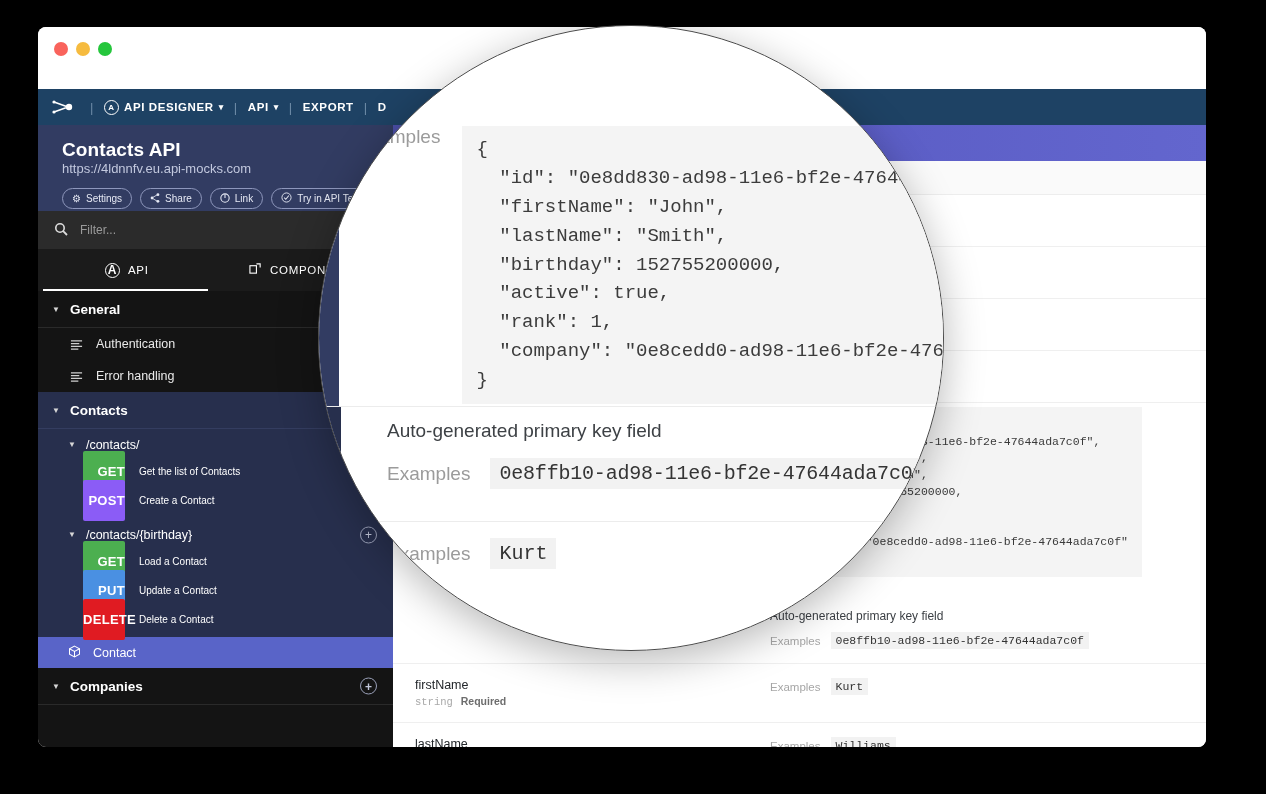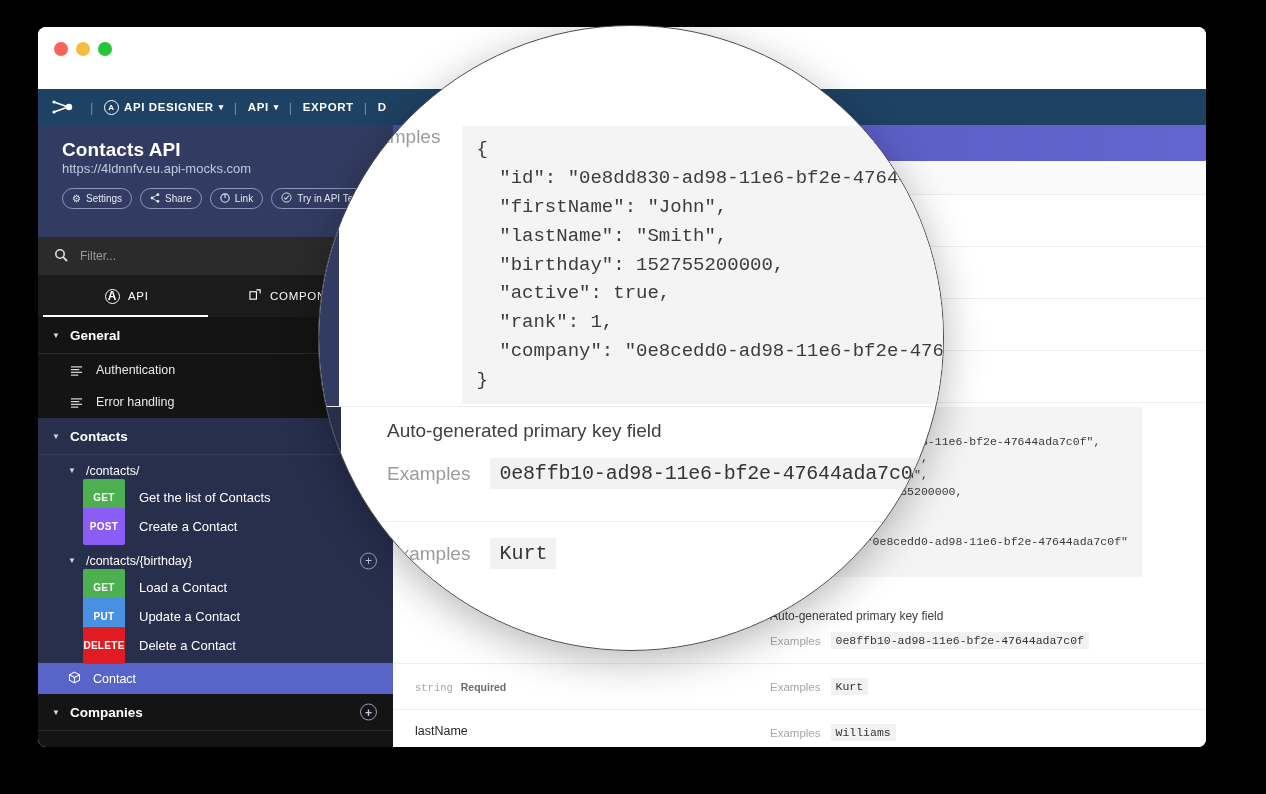--- a/index.html
+++ b/index.html
@@ -69,21 +69,21 @@
   
   .sidebar {
     width: 355px;
     background: #141414;
     color: #fff;
     flex: 0 0 355px;
     position: relative;
   }
   .proj-head {
     background: #323C62;
-    padding: 14px 0 28px 24px;
+    padding: 14px 0 2px 24px;
   }
   .proj-title { font-size: 19px; font-weight: bold; letter-spacing: .1px; }
   .proj-url { font-size: 13px; color: #C2C8DE; }
   .proj-btns { display: flex; gap: 8px; margin-top: 12px; }
   .pill {
     border: 1px solid #8E97BC; border-radius: 11px;
     padding: 3px 9px; font-size: 10px; color: #E6E9F4;
     display: flex; align-items: center; gap: 5px; white-space: nowrap;
   }
   .pill .gi { font-size: 10px; }
@@ -126,24 +126,24 @@
   .leaf .ic { font-size: 12px; color: #cfcfcf; width: 14px; display:flex; }
   .grp.navy + .sub { background: #272F4D; }
   .sub { background: #272F4D; }
   .path {
     display: flex; align-items: center; height: 31px; padding-left: 30px;
     font-size: 12.5px; color: #fff; position: relative;
   }
   .path .tri { font-size: 8px; margin-right: 10px; }
   .op { display: flex; align-items: center; height: 23px; padding-left: 45px; gap: 14px; }
   .verb {
-    width: 42px; text-align: center; font-size: 10px; font-weight: bold;
+    width: 42px; text-align: right; font-size: 13px; font-weight: bold;
     color: #fff; border-radius: 2px; padding: 13px 0; letter-spacing: .3px;
   }
-  .op-label { font-size: 13px; color: #fff; }
+  .op-label { font-size: 10px; color: #fff; }
   .sel-row {
     background: #5964C8; display: flex; align-items: center; height: 31px;
     padding-left: 30px; gap: 12px; font-size: 12.5px; color: #fff;
   }
   .plus {
     position: absolute; right: 16px; top: 50%; transform: translateY(-50%);
     width: 17px; height: 17px; border: 1.3px solid #9aa0b8; border-radius: 50%;
     display: flex; align-items: center; justify-content: center;
     font-size: 12px; color: #c3c8da; line-height: 1;
   }
@@ -476,20 +476,21 @@
               <div class="desc">Auto-generated primary key field</div>
               <div style="display:flex;align-items:center;margin-top:9px;">
                 <span class="ex-label">Examples</span>
                 <span class="ex-val">0e8ffb10-ad98-11e6-bf2e-47644ada7c0f</span>
               </div>
             </div>
           </div>
 
           <div class="doc-row">
             <div class="left">
+              <div class="fld-name">firstName</div>
               <div class="fld-meta">
                 <span class="fld-type">string</span>
                 <span class="fld-req">Required</span>
               </div>
             </div>
             <div class="right">
               <div style="display:flex;align-items:center;">
                 <span class="ex-label">Examples</span>
                 <span class="ex-val">Kurt</span>
               </div>

